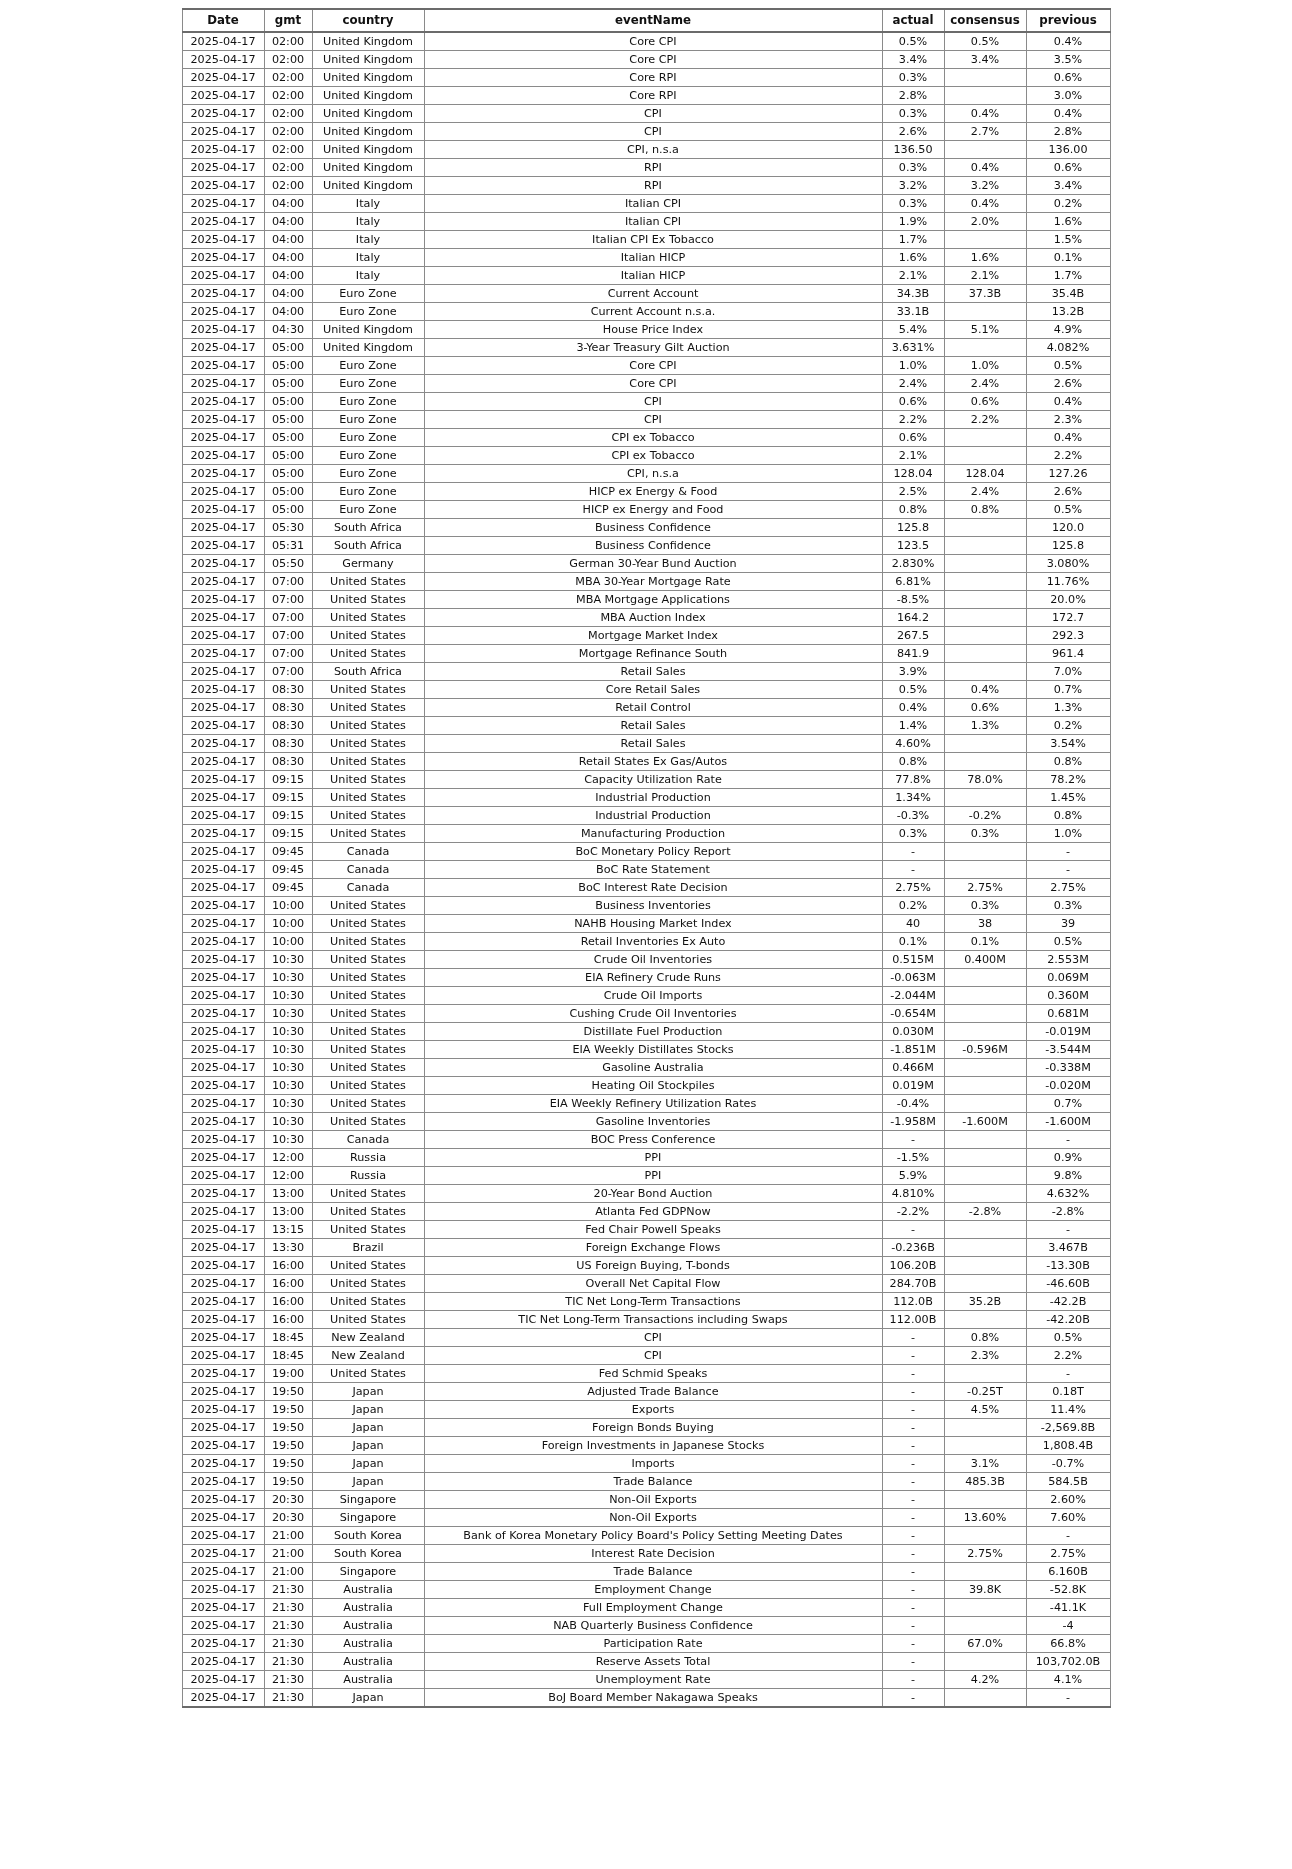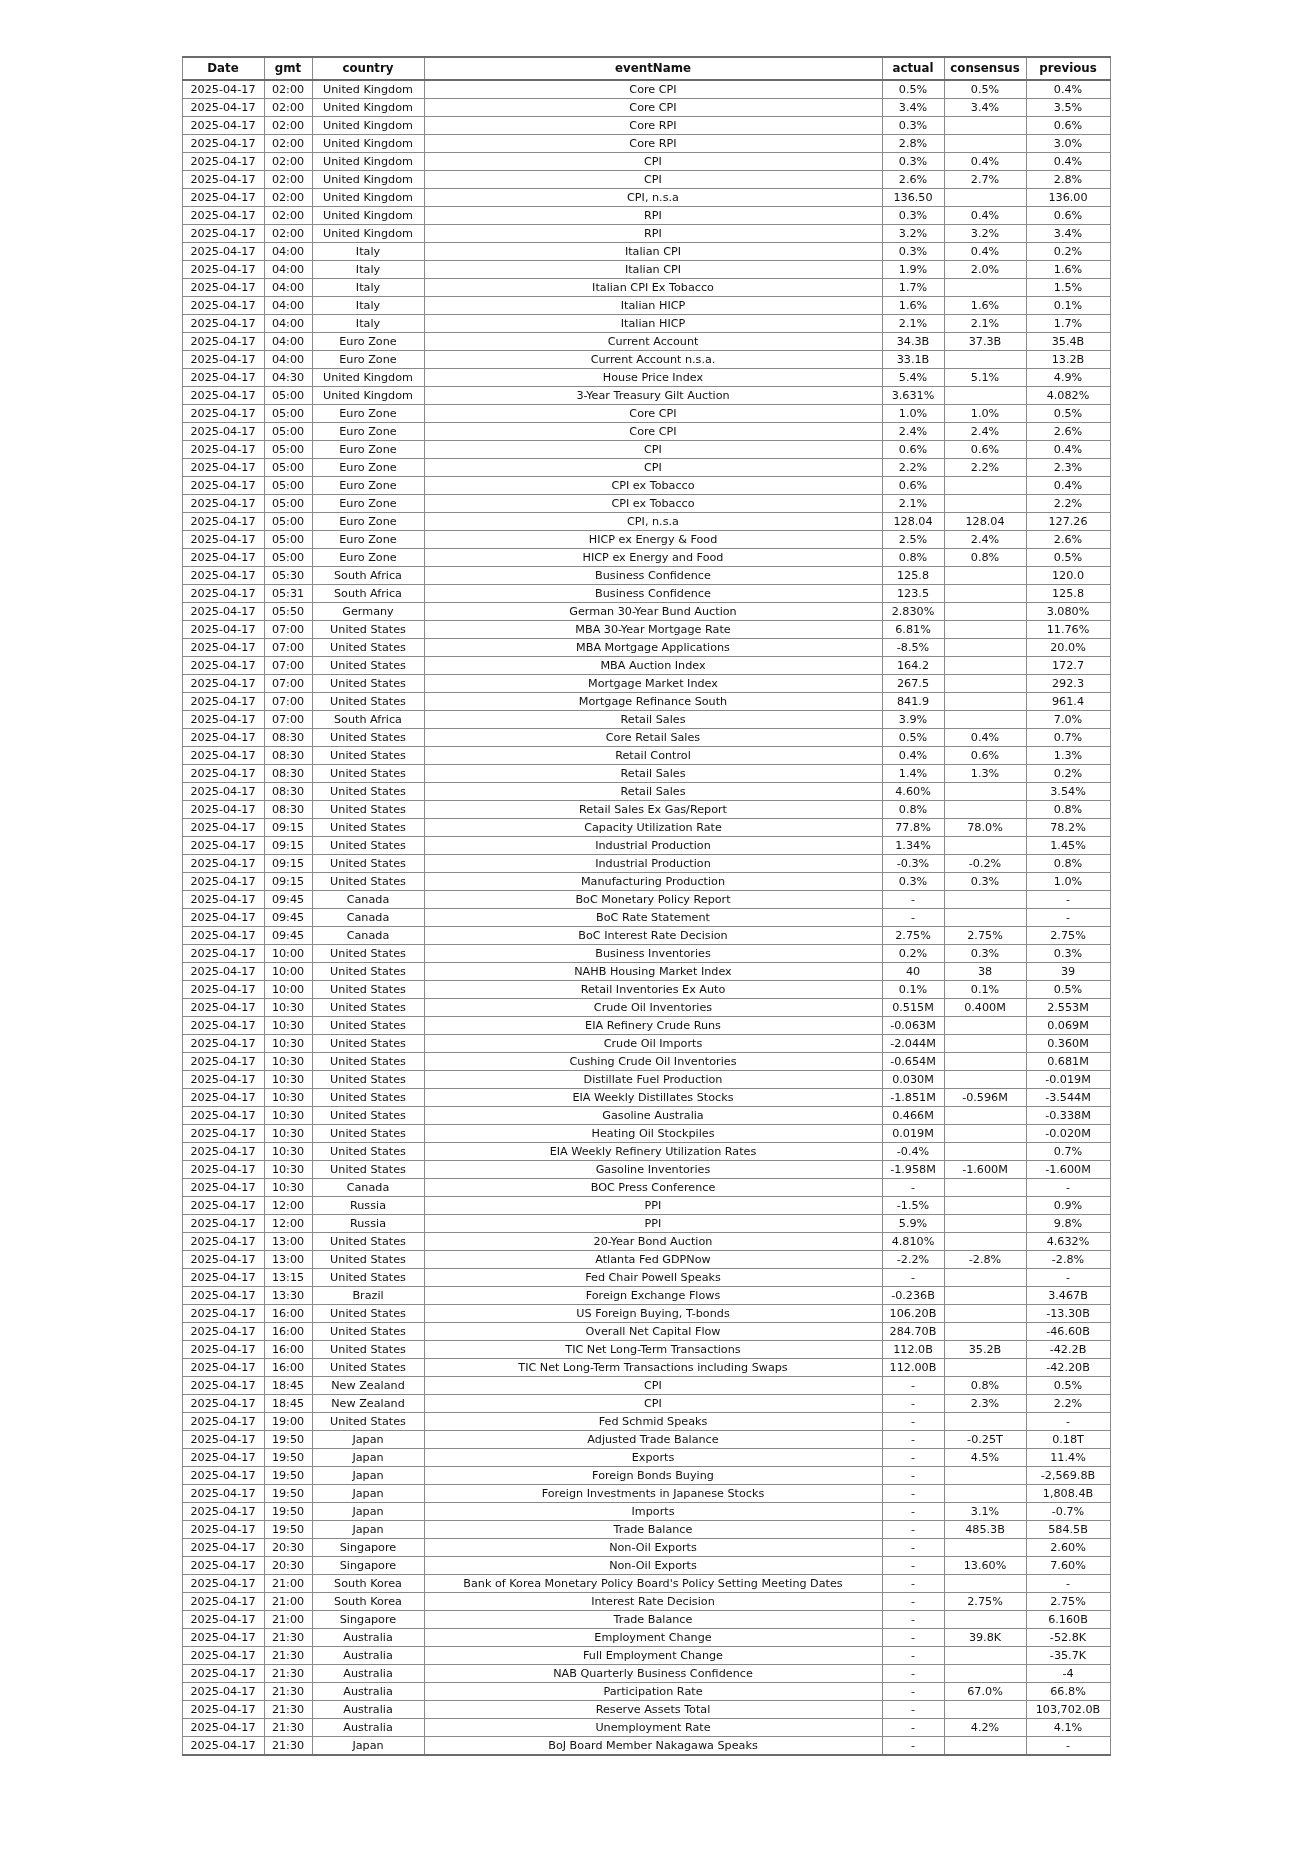--- a/index.html
+++ b/index.html
@@ -17,21 +17,20 @@
     padding: 8px 0 0 0;
     display: flex;
     justify-content: center;
   }
   table.calendar {
     border-collapse: collapse;
     table-layout: fixed;
     width: 915px;
     font-size: 11.2px;
     color: #111111;
-    margin-top: 48px;
   }
   table.calendar th,
   table.calendar td {
     border: 1px solid #8a8a8a;
     padding: 1px 3px;
     line-height: 15px;
     height: 15px;
     text-align: center;
     white-space: nowrap;
     overflow: hidden;
@@ -439,21 +438,21 @@
           <td>United States</td>
           <td>Retail Sales</td>
           <td>4.60%</td>
           <td></td>
           <td>3.54%</td>
         </tr>
         <tr>
           <td>2025-04-17</td>
           <td>08:30</td>
           <td>United States</td>
-          <td>Retail Sales Ex Gas/Report</td>
+          <td>Retail States Ex Gas/Autos</td>
           <td>0.8%</td>
           <td></td>
           <td>0.8%</td>
         </tr>
         <tr>
           <td>2025-04-17</td>
           <td>09:15</td>
           <td>United States</td>
           <td>Capacity Utilization Rate</td>
           <td>77.8%</td>
@@ -865,21 +864,21 @@
           <td>39.8K</td>
           <td>-52.8K</td>
         </tr>
         <tr>
           <td>2025-04-17</td>
           <td>21:30</td>
           <td>Australia</td>
           <td>Full Employment Change</td>
           <td>-</td>
           <td></td>
-          <td>-35.7K</td>
+          <td>-41.1K</td>
         </tr>
         <tr>
           <td>2025-04-17</td>
           <td>21:30</td>
           <td>Australia</td>
           <td>NAB Quarterly Business Confidence</td>
           <td>-</td>
           <td></td>
           <td>-4</td>
         </tr>

